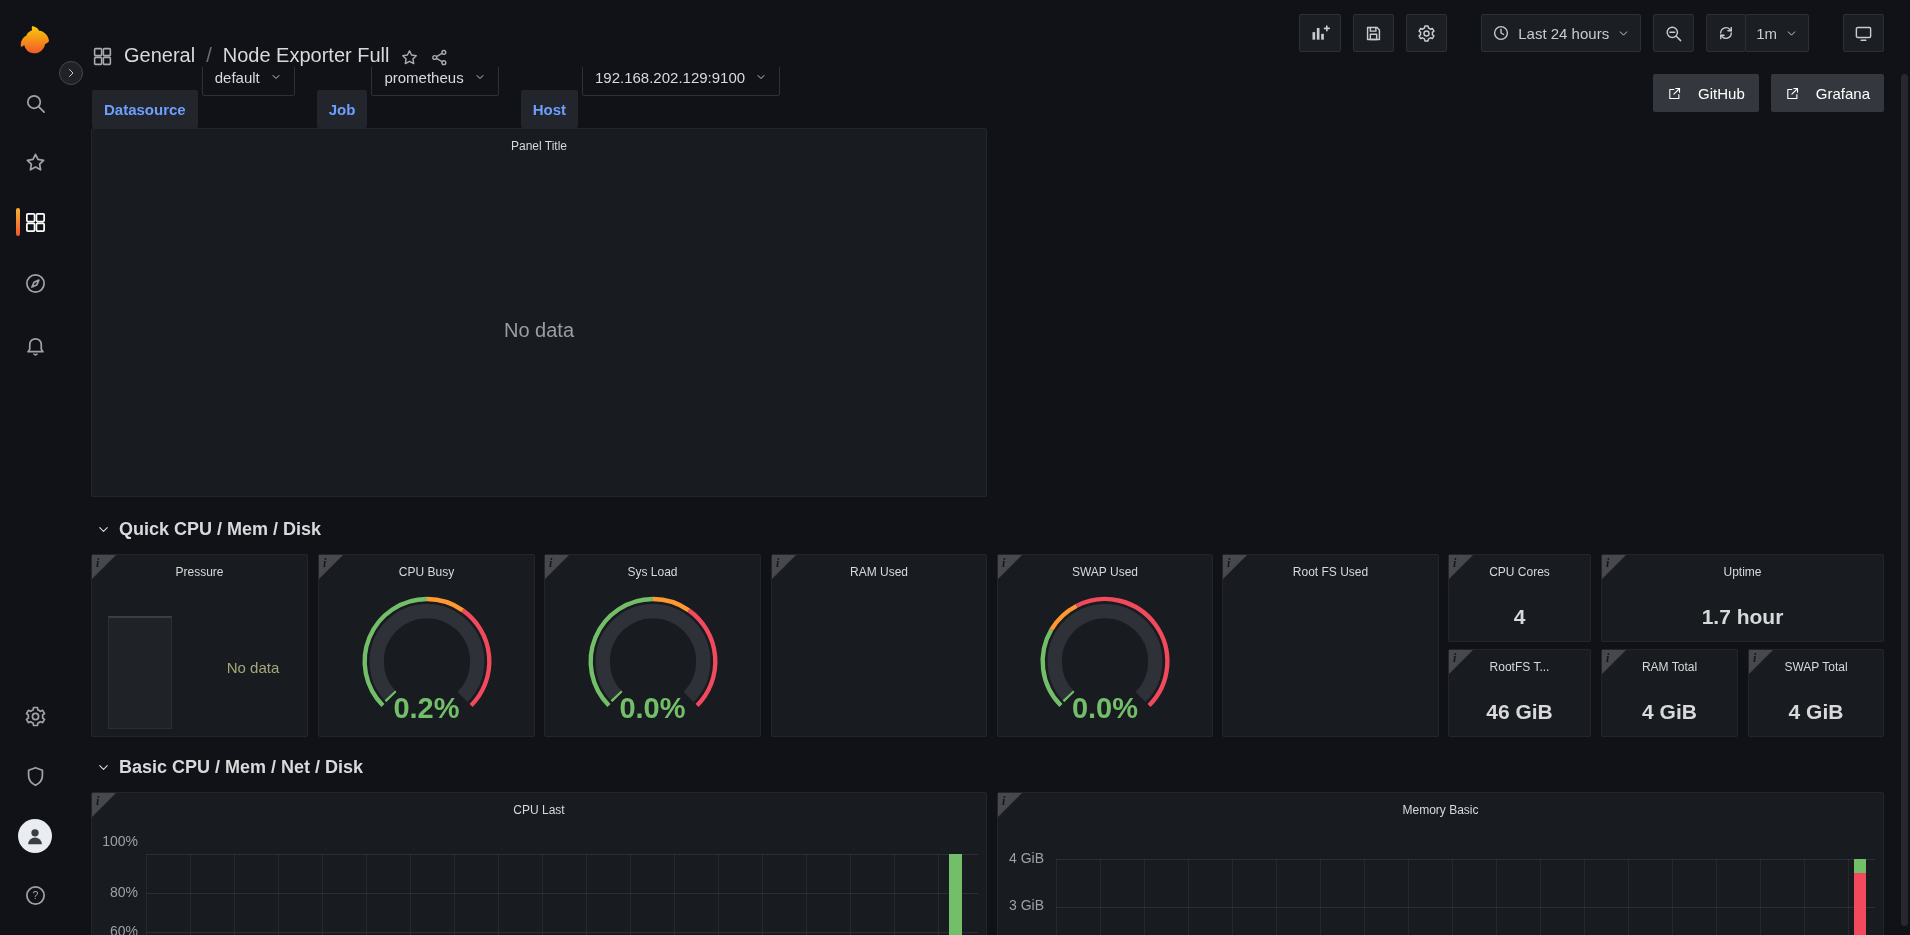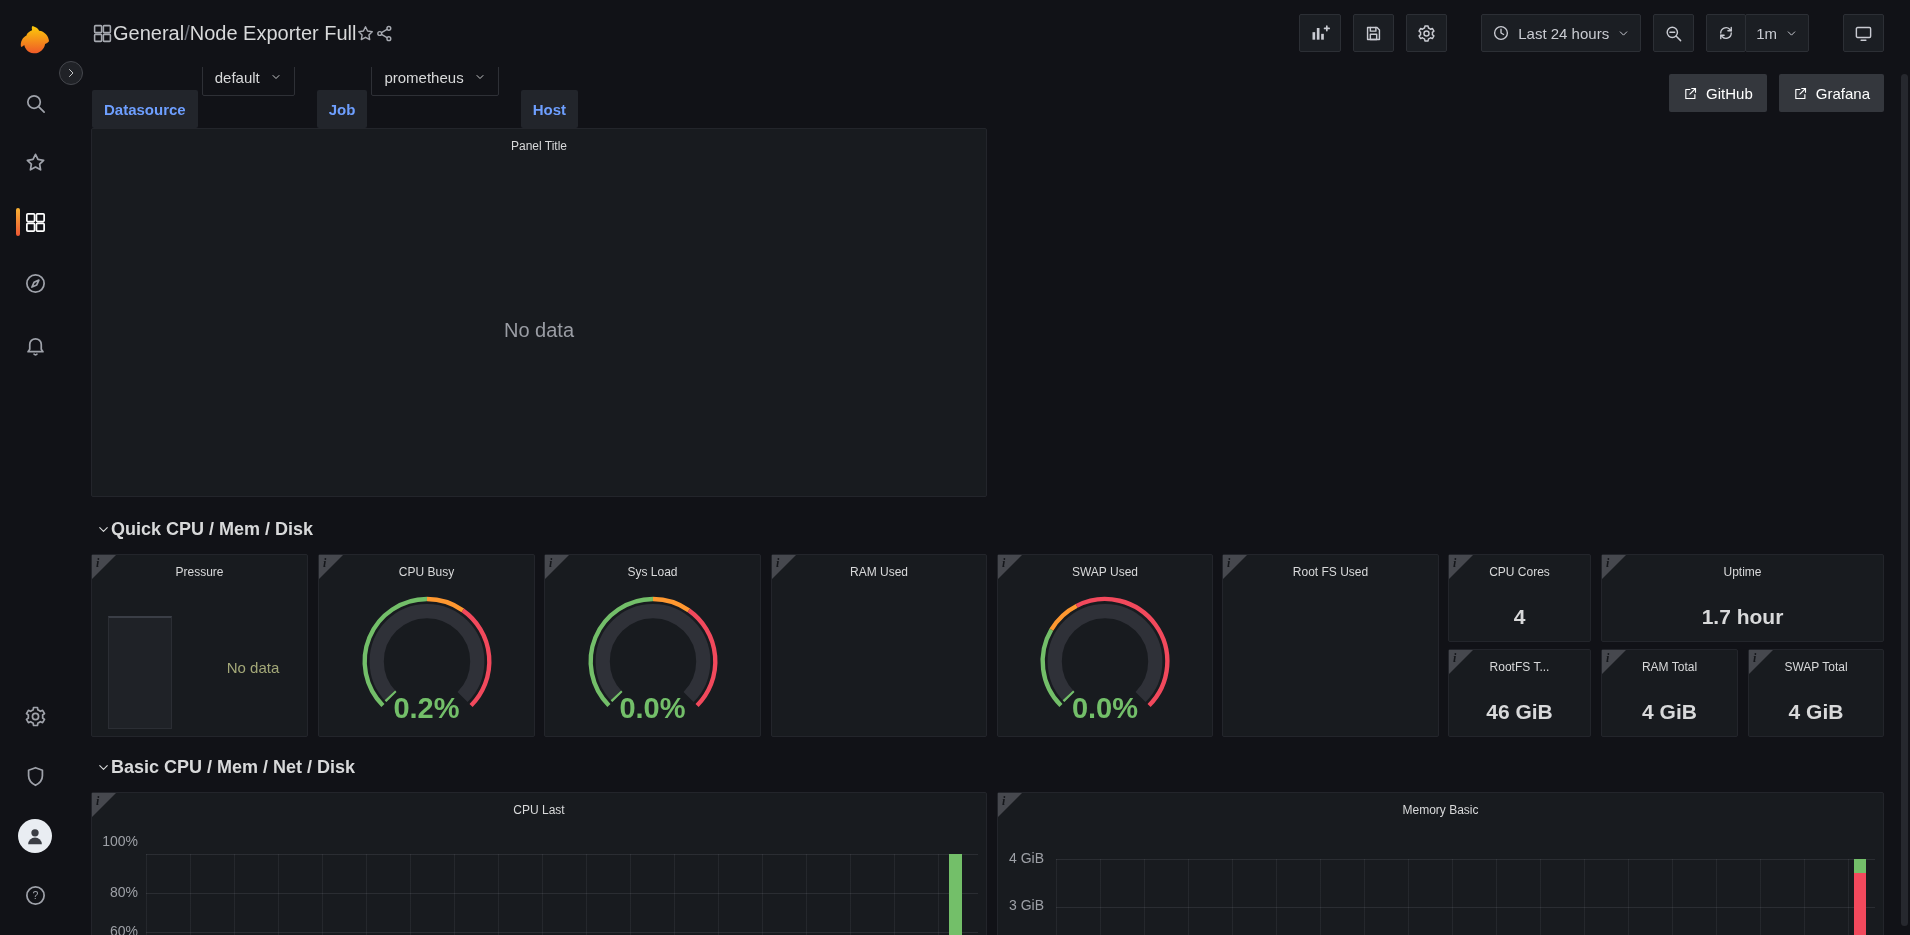--- a/index.html
+++ b/index.html
@@ -13,54 +13,54 @@
   .side-btn.active{color:#ffffff;}
   .active-indicator{position:absolute;left:16px;top:-3px;width:4px;height:28px;border-radius:2px;
        background:linear-gradient(180deg,#f8b133,#ed5735);}
   .expand-btn{position:absolute;left:59px;top:61px;width:22px;height:22px;border-radius:50%;
        background:#202227;border:1px solid #45474d;display:flex;align-items:center;justify-content:center;
        color:#d8d9da;z-index:40;cursor:pointer;}
   .avatar{width:34px;height:34px;border-radius:50%;background:#e9edf2;display:flex;align-items:center;justify-content:center;}
 
   
   .topnav{position:absolute;left:70px;right:0;top:0;height:67px;background:#111217;z-index:20;}
-  .breadcrumb{position:absolute;left:22px;top:0;height:67px;display:flex;align-items:center;}
+  .breadcrumb{position:absolute;left:22px;top:0;height:67px;display:flex;align-items:flex-end;gap:11px;}
   .crumb-text{font-size:20px;color:#d8d9da;}
   .crumb-sep{font-size:20px;color:#6b6f77;}
   .icon-plain{color:#a7aab1;cursor:pointer;display:flex;align-items:center;}
   .toolbar{position:absolute;right:26px;top:14px;display:flex;align-items:center;gap:12px;text-align:center;}
   .tbtn{height:38px;min-width:38px;box-sizing:border-box;display:flex;align-items:center;justify-content:center;
        gap:8px;padding:0 10px;background:#1b1e23;border:1px solid #2c2f35;border-radius:2px;color:#c9cbd2;
        font-size:15px;cursor:pointer;white-space:nowrap;}
   .tgap{width:10px;}
   .btn-group{display:flex;}
   .btn-group .tbtn+.tbtn{margin-left:-1px;}
 
   
   .submenu{position:absolute;left:70px;right:0;top:67px;height:52px;display:flex;align-items:center;
        padding-left:22px;gap:6px;z-index:10;}
   .vargroup{display:flex;gap:4px;margin-right:16px;}
   .varlabel{height:38px;box-sizing:border-box;display:flex;align-items:center;padding:0 12px;background:#22252b;
        color:#6e9fff;font-size:15px;font-weight:700;border-radius:2px;cursor:pointer;margin-top:32px;}
   .varvalue{height:38px;box-sizing:border-box;display:flex;align-items:center;gap:10px;padding:0 12px;
        background:#111217;border:1px solid #2e3036;border-radius:2px;font-size:15px;color:#d8d9da;cursor:pointer;}
   .submenu-links{position:absolute;right:26px;top:7px;display:flex;gap:12px;}
-  .linkbtn{height:38px;box-sizing:border-box;display:flex;align-items:center;gap:8px;padding:0 14px;
+  .linkbtn{height:38px;box-sizing:border-box;display:flex;align-items:center;gap:16px;padding:0 14px;
        background:#34373d;border-radius:2px;color:#ffffff;font-size:15px;font-weight:500;cursor:pointer;}
 
   
   .panel{position:absolute;background:#181b1f;border:1px solid #23252b;border-radius:2px;box-sizing:border-box;}
   .panel-header{position:absolute;top:10px;left:30px;right:30px;text-align:center;font-size:12px;font-weight:500;
        color:#d8d9da;white-space:nowrap;overflow:hidden;text-overflow:ellipsis;cursor:pointer;}
   .info-corner{position:absolute;top:0;left:0;width:0;height:0;border-top:24px solid #46484e;
        border-right:24px solid transparent;cursor:pointer;}
   .info-corner span{position:absolute;top:-23px;left:4px;font:italic bold 12px "Liberation Serif",serif;color:#14161a;}
   .no-data-big{position:absolute;top:190px;left:0;right:0;text-align:center;font-size:20px;color:#9a9da4;}
 
-  .row-header{position:absolute;display:flex;align-items:center;color:#d8d9da;cursor:pointer;height:26px;}
+  .row-header{position:absolute;display:flex;align-items:center;gap:8px;color:#d8d9da;cursor:pointer;height:26px;}
   .row-header .title{font-size:18px;font-weight:700;}
 
   .gauge{position:absolute;left:50%;top:32px;transform:translateX(-50%);width:164px;height:140px;}
   .gauge svg{position:absolute;inset:0;width:100%;height:100%;}
   .gauge-value{position:absolute;bottom:2px;left:0;width:100%;text-align:center;font-size:29px;font-weight:700;
        color:#73bf69;}
   .stat-value{position:absolute;top:50px;left:0;width:100%;text-align:center;font-size:21px;font-weight:700;
        color:#d8d9da;}
 
   .pressure-bar{position:absolute;left:16px;top:61px;width:64px;height:113px;background:#1f2227;
@@ -267,20 +267,26 @@
       <div class="varlabel">Job</div>
       <div class="varvalue">
         <span>prometheus</span>
         <svg class="ic" width="12" height="12" viewBox="0 0 24 24">
             <path d="M6 9l6 6 6-6"></path>
           </svg>
       </div>
     </div>
     <div class="vargroup">
       <div class="varlabel">Host</div>
+      <div class="varvalue">
+        <span>192.168.202.129:9100</span>
+        <svg class="ic" width="12" height="12" viewBox="0 0 24 24">
+            <path d="M6 9l6 6 6-6"></path>
+          </svg>
+      </div>
     </div>
     <div class="submenu-links">
       <div class="linkbtn">
         <svg class="ic" width="15" height="15" viewBox="0 0 24 24">
             <path d="M14 4h6v6"></path>
             <path d="M20 4l-9 9"></path>
             <path d="M19 13.5V20H4.5V5.5H11"></path>
           </svg>
         <span>GitHub</span>
       </div>

